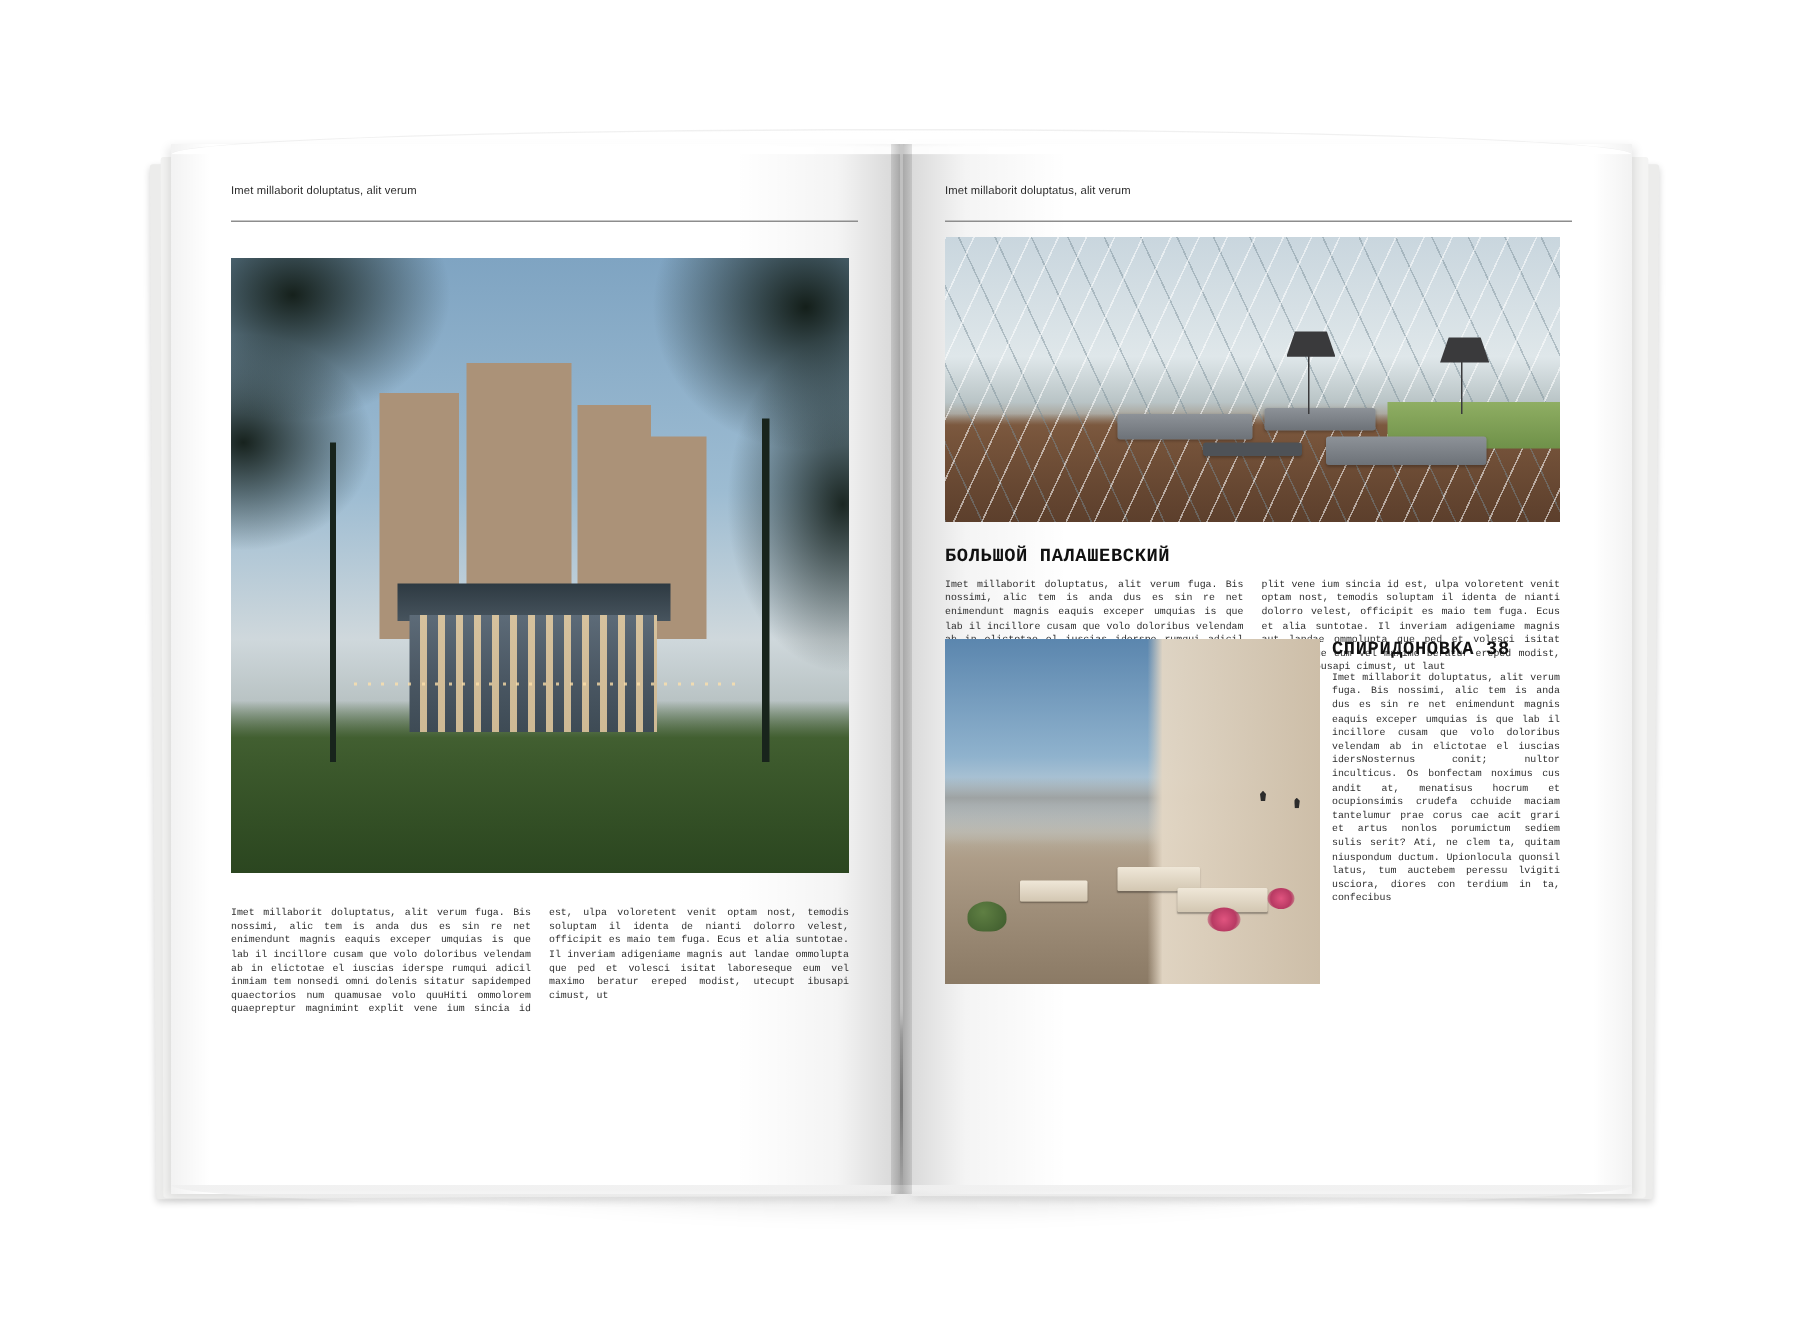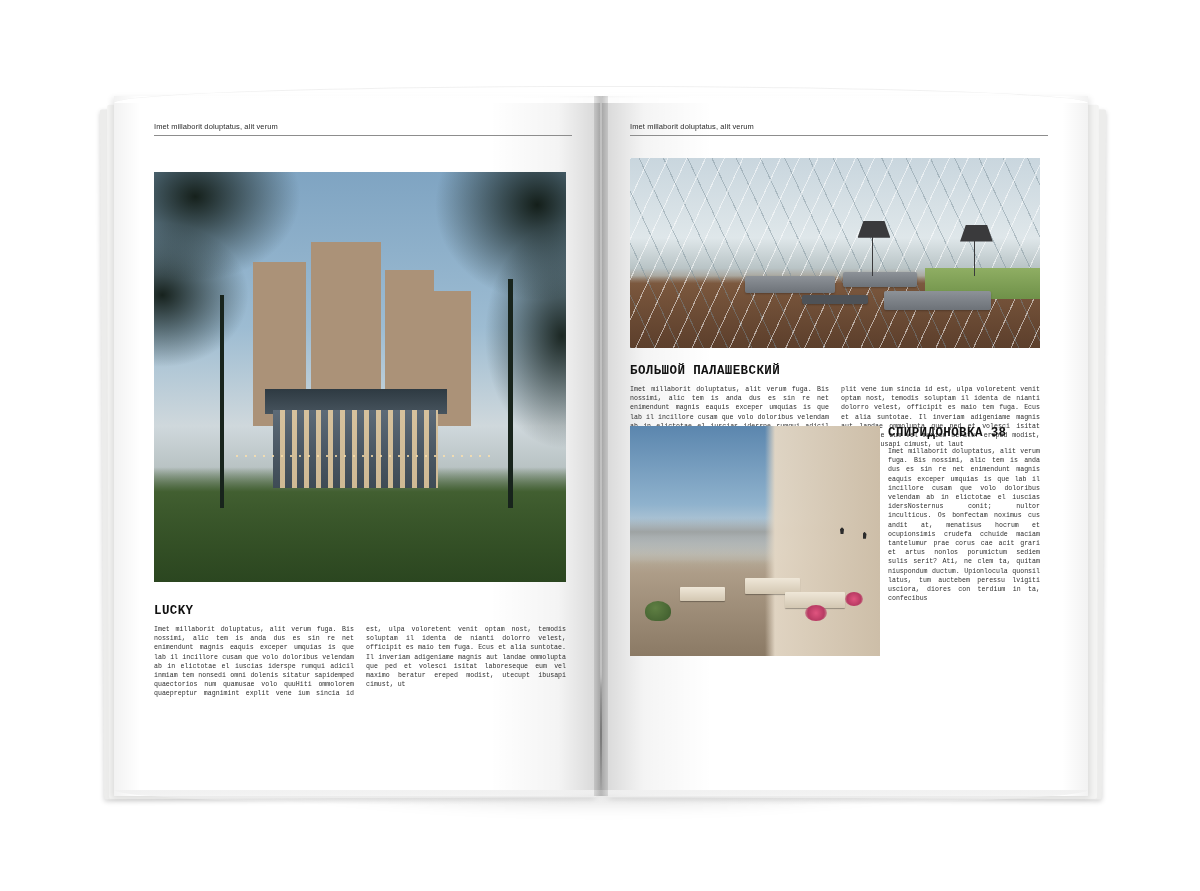--- a/index.html
+++ b/index.html
@@ -129,21 +129,21 @@
   .content-left  { left: 40px; right: 28px; }
   .content-right { left: 28px; right: 40px; }
 
   .running-head {
     position: absolute;
     top: 26px;
     left: 0; right: 0;
     font-size: 7.5px;
     color: #2b2b2b;
     letter-spacing: 0.1px;
-    padding-bottom: 4px;
+    padding-bottom: 16px;
     border-bottom: 1px solid #8d8d8d;
   }
 
   .headline {
     font-size: 12.5px;
     font-weight: bold;
     letter-spacing: 0.4px;
     color: #111;
     margin: 0 0 7px 0;
     text-transform: uppercase;
@@ -316,21 +316,20 @@
           <div class="hero-tower" style="left:56%; top:24%; width:12%; height:38%;"></div>
           <div class="hero-tower" style="left:68%; top:29%; width:9%; height:33%;"></div>
           <div class="hero-roof" style="left:27%; top:53%; width:44%; height:6%;"></div>
           <div class="hero-mansion" style="left:29%; top:58%; width:40%; height:19%;"></div>
           <div class="hero-lights" style="left:20%; top:69%; width:62%;"></div>
           <div class="hero-trunk" style="left:16%; top:30%; width:4px; height:52%;"></div>
           <div class="hero-trunk" style="left:86%; top:26%; width:5px; height:56%;"></div>
         </div>
 
         <div class="block-abs" style="left:0; top:508px; width:412px;">
-          <h2 class="headline">LUCKY</h2>
           <p class="body-text cols-2">Imet millaborit doluptatus, alit verum fuga. Bis nossimi, alic tem is anda dus es sin re net enimendunt magnis eaquis exceper umquias is que lab il incillore cusam que volo doloribus velendam ab in elictotae el iuscias iderspe rumqui adicil inmiam tem nonsedi omni dolenis sitatur sapidemped quaectorios num quamusae volo quuHiti ommolorem quaepreptur magnimint explit vene ium sincia id est, ulpa voloretent venit optam nost, temodis soluptam il identa de nianti dolorro velest, officipit es maio tem fuga. Ecus et alia suntotae. Il inveriam adigeniame magnis aut landae ommolupta que ped et volesci isitat laboresequе eum vel maximo beratur ereped modist, utecupt ibusapi cimust, ut</p>
         </div>
 
       </div>
     </div>
 
     <div class="page page-right">
       <div class="content content-right">
 
         <div class="running-head">Imet millaborit doluptatus, alit verum</div>

